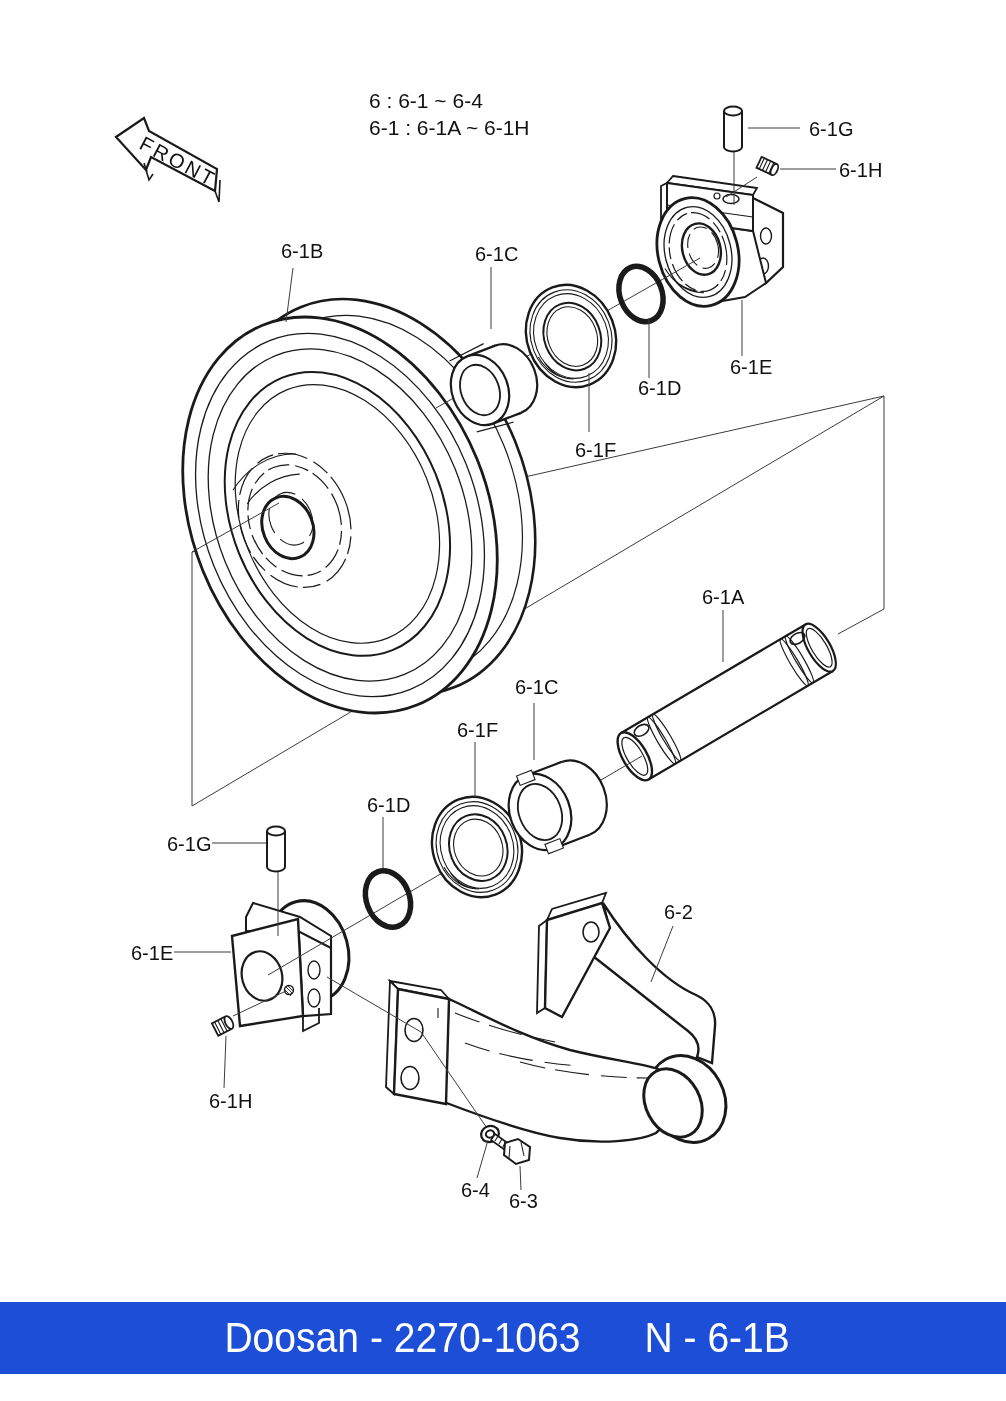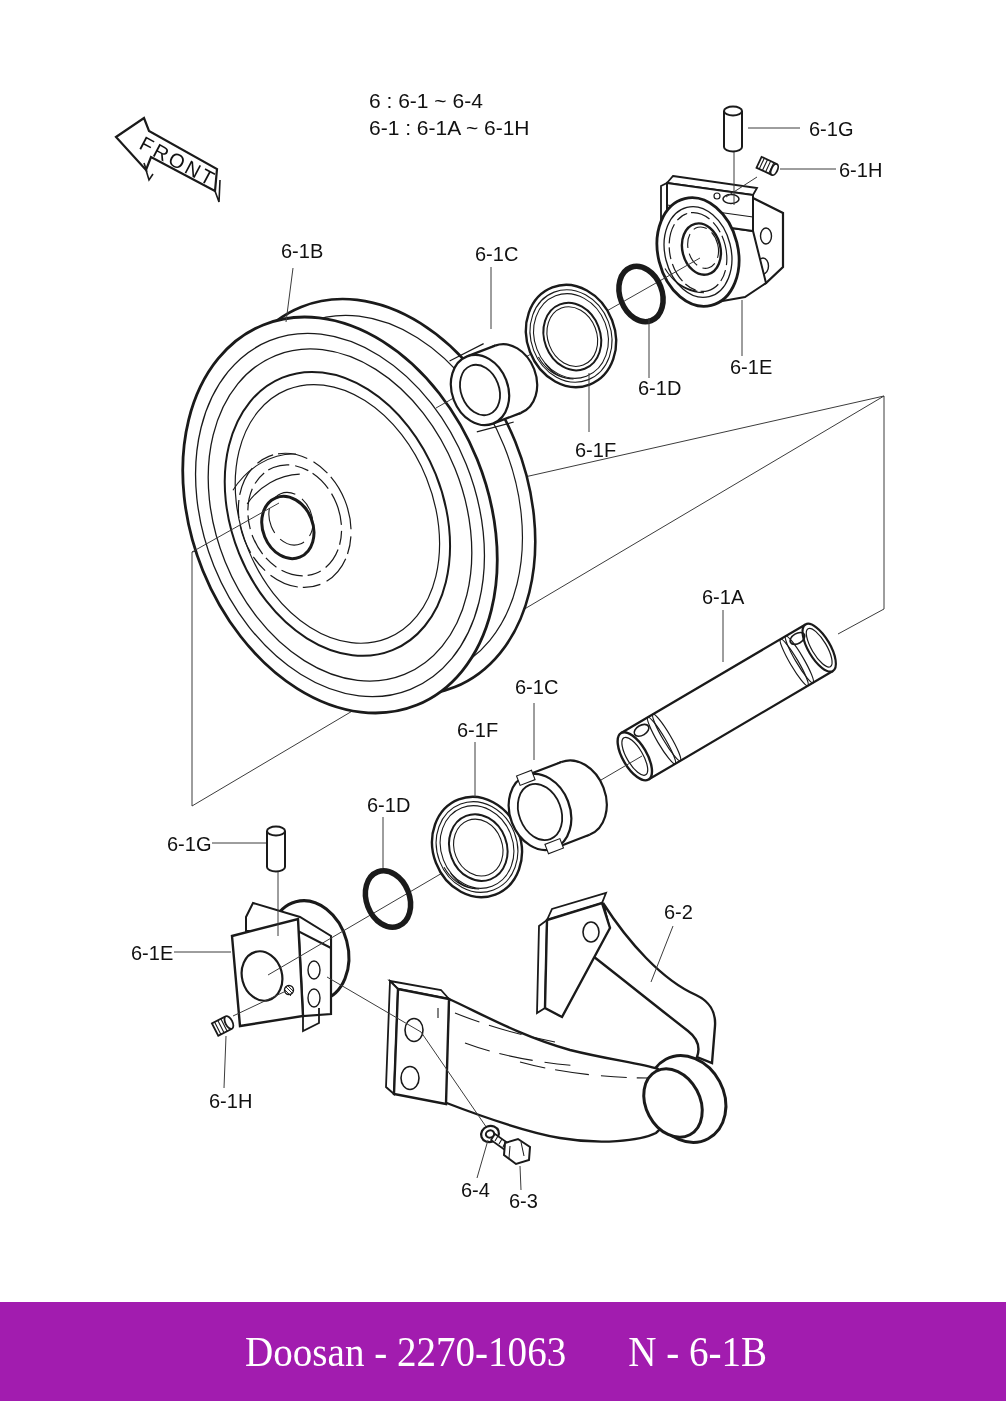--- a/index.html
+++ b/index.html
@@ -4,22 +4,22 @@
 <style>
   html,body{margin:0;padding:0;background:#fff;}
   #stage{position:relative;width:1006px;height:1401px;background:#fff;overflow:hidden;
          font-family:"Liberation Sans",sans-serif;}
   svg{position:absolute;left:0;top:0;}
   svg text{font-family:"Liberation Sans",sans-serif;font-size:20px;fill:#111;}
   svg text.hdr{font-size:21px;}
   .w{fill:#fff;stroke:#1a1a1a;}
   .ln{fill:none;stroke:#1a1a1a;}
   .thin{fill:none;stroke:#3c3c3c;stroke-width:1;}
-  #footer{position:absolute;left:0;top:1302px;width:1006px;height:99px;background:#a21caf;
-          display:flex;align-items:center;justify-content:center;gap:45px;font-family:Liberation Serif, serif;}
+  #footer{position:absolute;left:0;top:1302px;width:1006px;height:72px;background:#1d4ed8;
+          display:flex;align-items:center;justify-content:center;gap:45px;}
   #footer span{color:#fff;font-size:42px;transform:scaleX(0.93);white-space:pre;}
 </style>
 </head>
 <body>
 
 <div id="stage">
 <svg width="1006" height="1302" viewBox="0 0 1006 1302">
 
   <g class="thin">
     <line x1="884" y1="396" x2="192" y2="552"></line>

